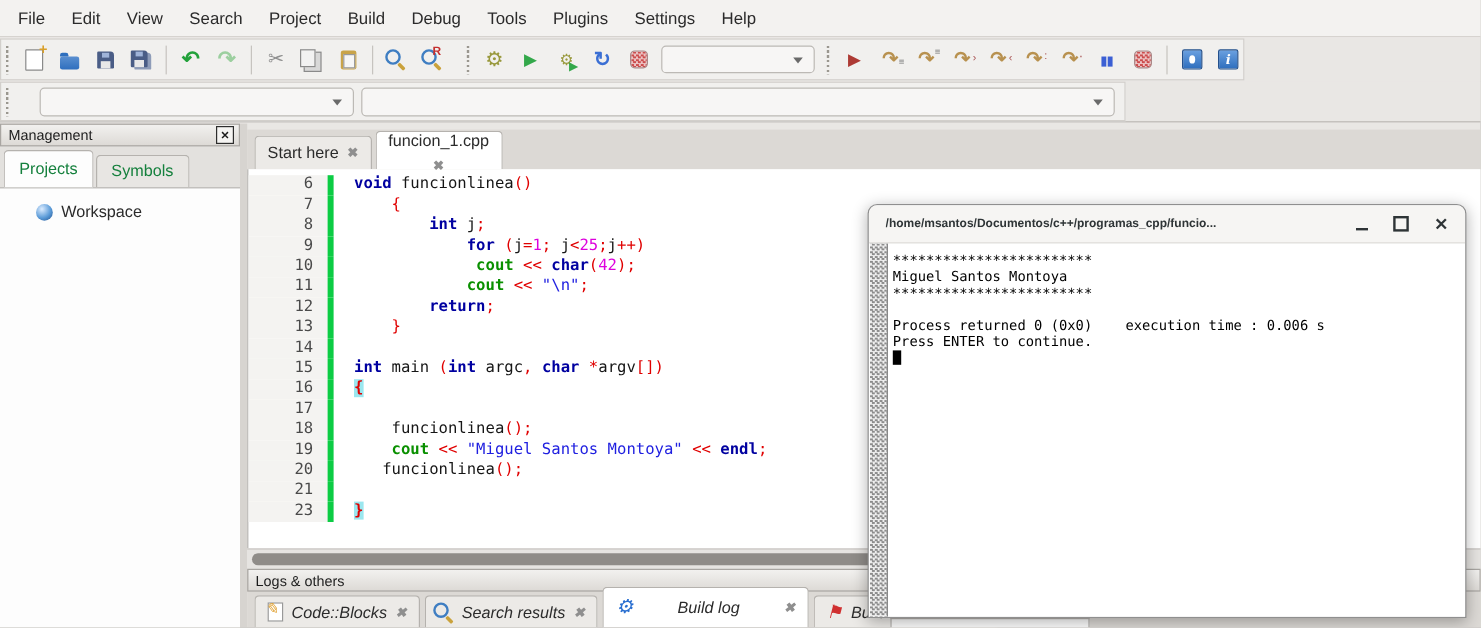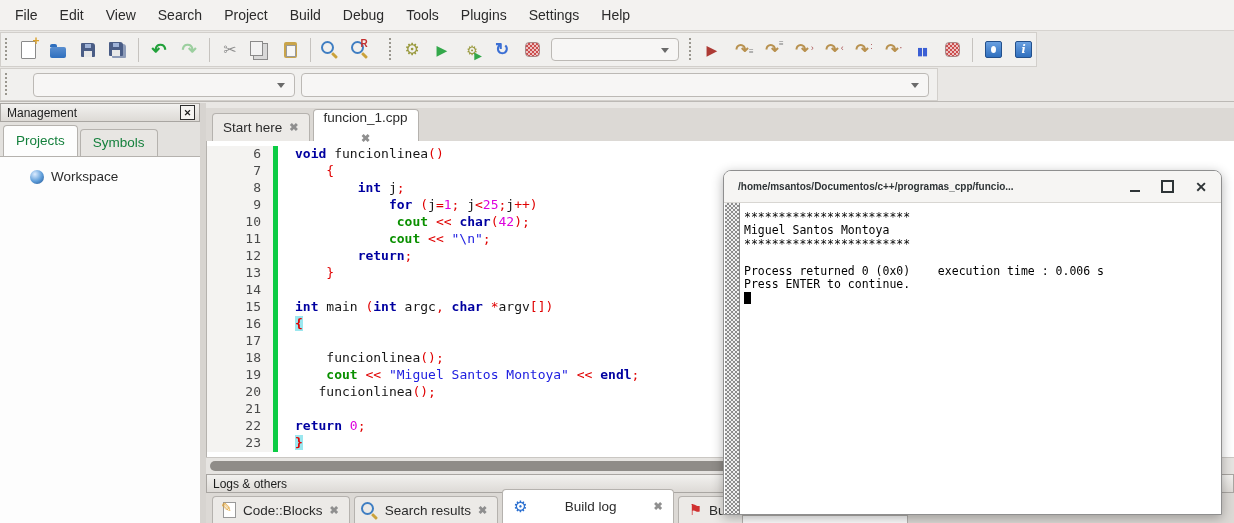--- a/index.html
+++ b/index.html
@@ -108,21 +108,21 @@
   .tk-c{color:#0a9000;font-weight:bold;}
   .tk-b{color:#e00000;font-weight:bold;background:#9be7ef;}
   .hscroll{position:absolute;left:0;top:349px;width:100%;height:16px;background:#e6e4e1;border-top:1px solid #cac7c3;}
   .hthumb{position:absolute;left:4px;top:3px;width:966px;height:10px;background:#8f8c88;border-radius:5px;}
 
   
   .logs{position:absolute;left:206px;top:474px;width:1028px;height:49px;background:#dcd9d5;}
   .logs .caption{border-left:1px solid #a9a6a2;}
   .ltabs{display:flex;align-items:flex-end;height:30px;padding-left:6px;}
   .ltab{display:flex;align-items:center;gap:7px;padding:0 10px;font-size:13.5px;border:1px solid #b5b2ae;border-bottom:none;
-        border-radius:4px 4px 0 0;background:#eceae7;height:26px;margin-right:4px;white-space:nowrap;color:#2b2b2b;}
+        border-radius:4px 4px 0 0;background:#eceae7;height:26px;margin-right:4px;white-space:nowrap;color:#2b2b2b;font-style:italic;}
   .ltab.active{background:#ffffff;height:33px;position:relative;z-index:2;gap:37px;}
   .tab-sliver{position:absolute;left:536px;top:41px;width:164px;height:8px;background:#fdfdfd;border:1px solid #b5b2ae;border-bottom:none;}
 
   
   .terminal{position:absolute;left:723px;top:170px;width:499px;height:345px;z-index:50;
             border:1px solid #8f8f8f;border-radius:8px 8px 0 0;box-shadow:0 3px 12px rgba(0,0,0,.3);
             background:#fff;box-sizing:border-box;overflow:hidden;}
   .term-titlebar{height:32px;background:#f6f5f3;border-bottom:1px solid #d8d6d2;display:flex;align-items:center;
                  justify-content:space-between;padding:0 14px;box-sizing:border-box;}
   .term-title{font-size:10px;font-weight:bold;color:#2e3436;white-space:nowrap;overflow:hidden;}
@@ -387,25 +387,20 @@
             <span class="ln">20</span>
             <span class="bar"></span>
             <span class="codecell"><span class="tk-p">   funcionlinea</span><span class="tk-o">();</span></span>
           </div>
           <div class="crow">
             <span class="ln">21</span>
             <span class="bar"></span>
             <span class="codecell"></span>
           </div>
           <div class="crow">
-            <span class="ln">22</span>
-            <span class="bar"></span>
-            <span class="codecell"><span class="tk-k">return</span><span class="tk-p"> </span><span class="tk-n">0</span><span class="tk-o">;</span></span>
-          </div>
-          <div class="crow">
             <span class="ln">23</span>
             <span class="bar"></span>
             <span class="codecell"><span class="tk-b">}</span></span>
           </div>
         </div>
     </div>
     <div class="hscroll">
       <div class="hthumb"></div>
     </div>
   </div>

